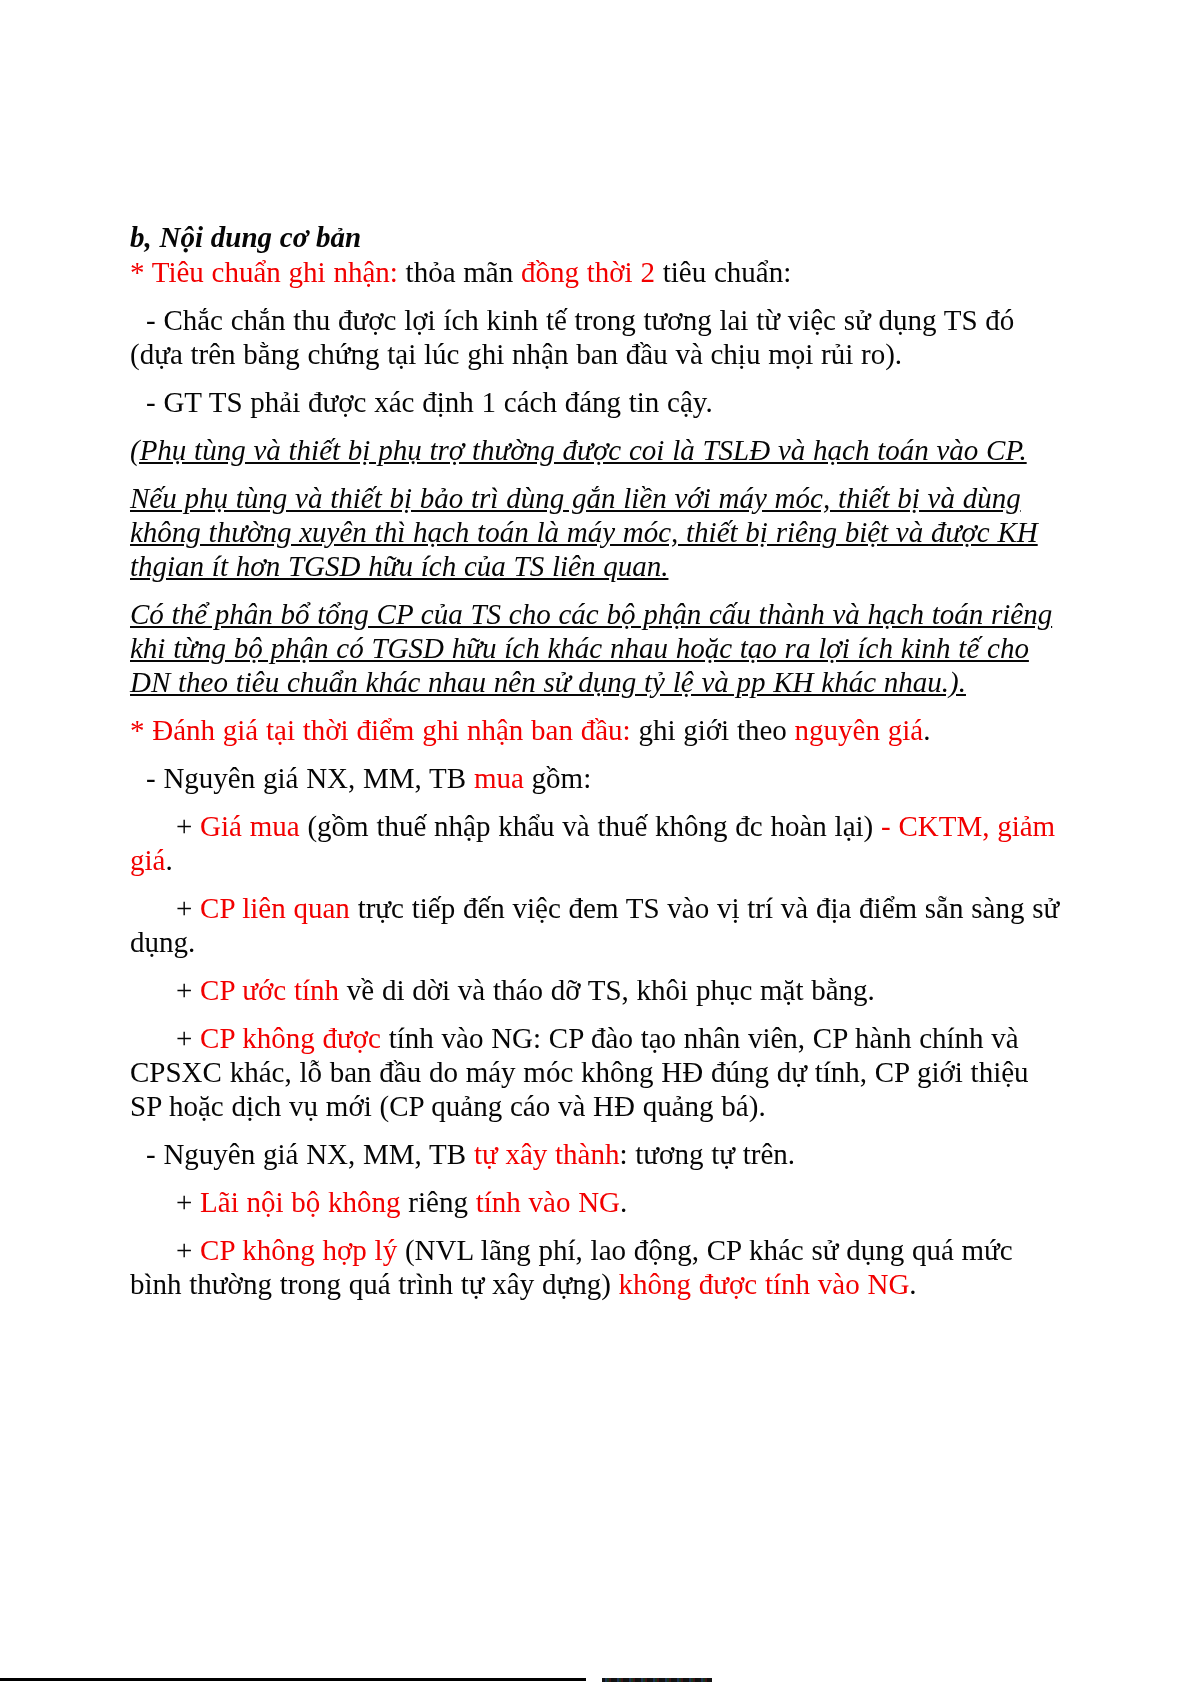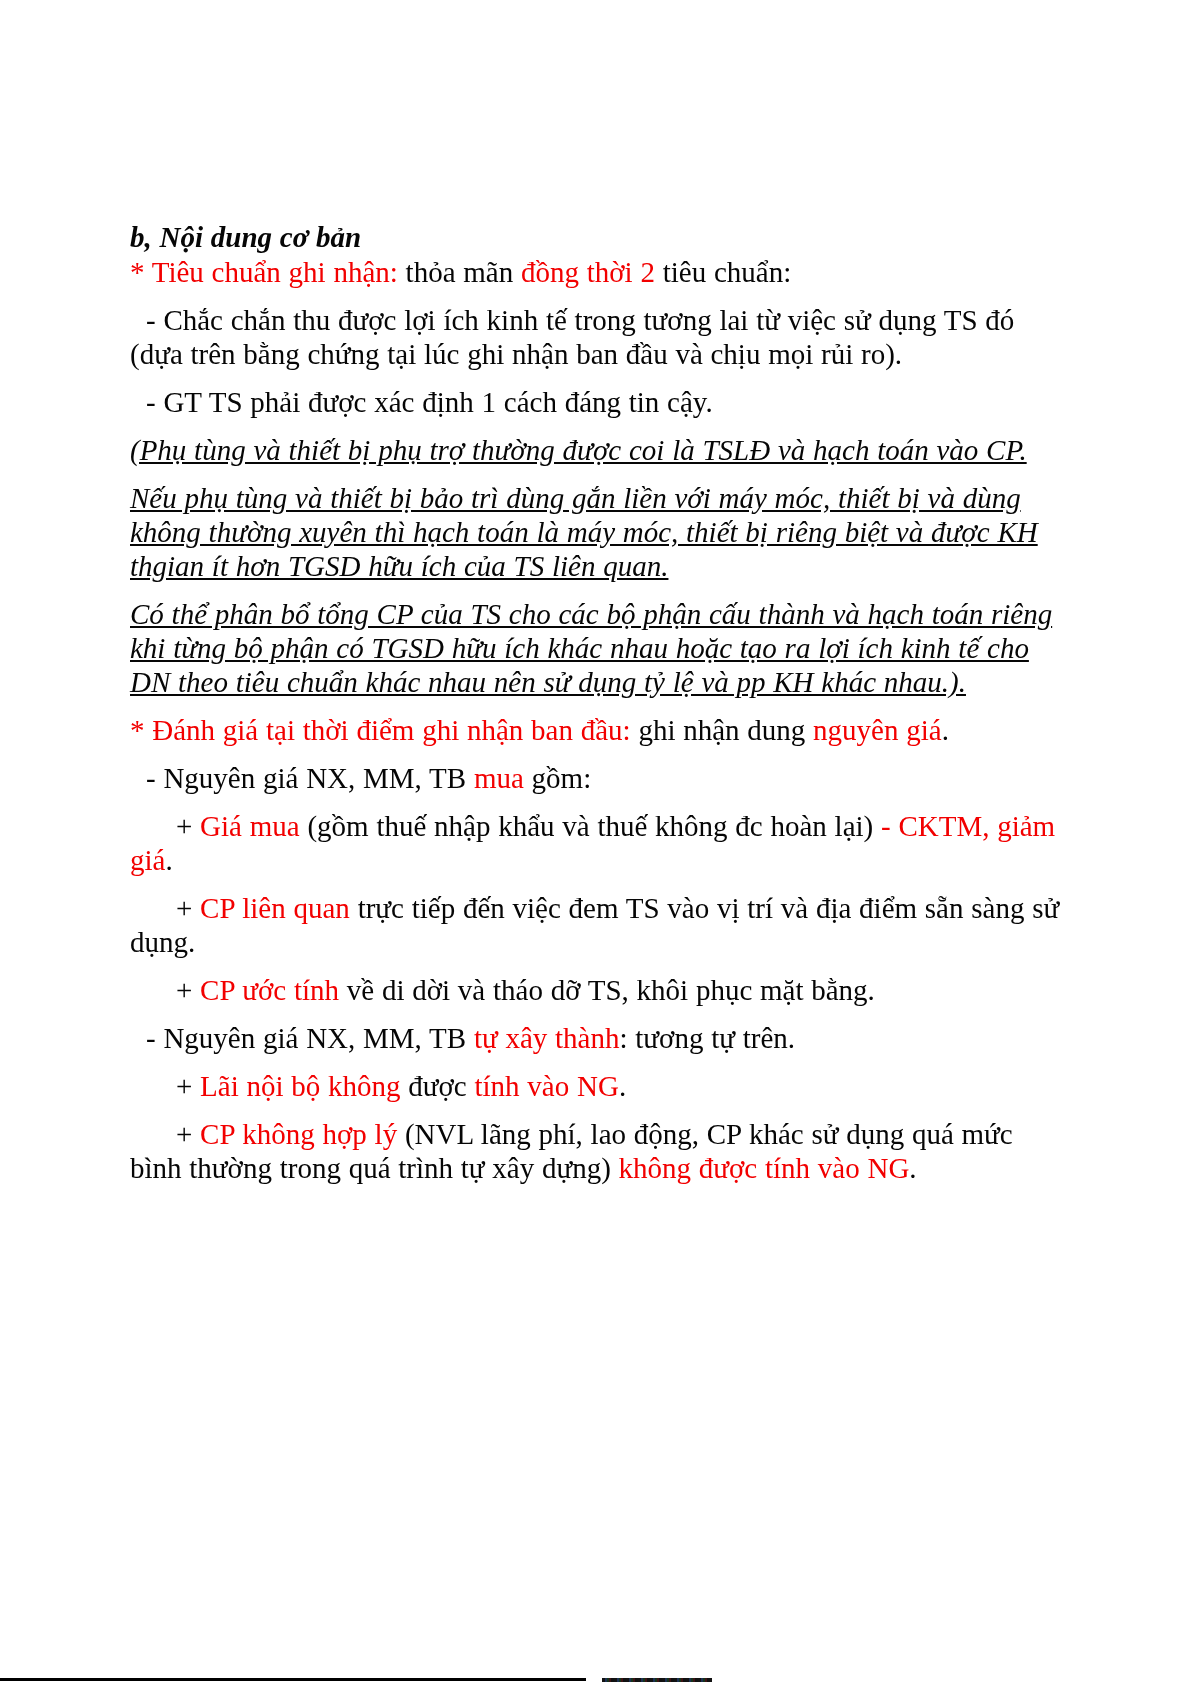--- a/index.html
+++ b/index.html
@@ -79,24 +79,25 @@
 
 <div class="doc-page">
   <div class="doc-body" id="doc-body">
       <p class="style-bold-italic indent-none"><span class="run-black">b, Nội dung cơ bản</span></p>
       <p class="style-normal indent-none"><span class="run-red">* Tiêu chuẩn ghi nhận: </span><span class="run-black">thỏa mãn </span><span class="run-red">đồng thời 2</span><span class="run-black"> tiêu chuẩn:</span></p>
       <p class="style-normal indent-dash"><span class="run-black">- Chắc chắn thu được lợi ích kinh tế trong tương lai từ việc sử dụng TS đó (dựa trên bằng chứng tại lúc ghi nhận ban đầu và chịu mọi rủi ro).</span></p>
       <p class="style-normal indent-dash"><span class="run-black">- GT TS phải được xác định 1 cách đáng tin cậy.</span></p>
       <p class="style-italic indent-none"><span class="run-black">(Phụ tùng và thiết bị phụ trợ thường được coi là TSLĐ và hạch toán vào CP.</span></p>
       <p class="style-italic indent-none"><span class="run-black">Nếu phụ tùng và thiết bị bảo trì dùng gắn liền với máy móc, thiết bị và dùng không thường xuyên thì hạch toán là máy móc, thiết bị riêng biệt và được KH thgian ít hơn TGSD hữu ích của TS liên quan.</span></p>
       <p class="style-italic indent-none"><span class="run-black">Có thể phân bổ tổng CP của TS cho các bộ phận cấu thành và hạch toán riêng khi từng bộ phận có TGSD hữu ích khác nhau hoặc tạo ra lợi ích kinh tế cho DN theo tiêu chuẩn khác nhau nên sử dụng tỷ lệ và pp KH khác nhau.).</span></p>
-      <p class="style-normal indent-none"><span class="run-red">* Đánh giá tại thời điểm ghi nhận ban đầu: </span><span class="run-black">ghi nhận dung </span><span class="run-red">nguyên giá</span><span class="run-black">.</span></p>
+      <p class="style-normal indent-none"><span class="run-red">* Đánh giá tại thời điểm ghi nhận ban đầu: </span><span class="run-black">ghi giới theo </span><span class="run-red">nguyên giá</span><span class="run-black">.</span></p>
       <p class="style-normal indent-dash"><span class="run-black">- Nguyên giá NX, MM, TB </span><span class="run-red">mua</span><span class="run-black"> gồm:</span></p>
       <p class="style-normal indent-plus"><span class="run-black">+ </span><span class="run-red">Giá mua</span><span class="run-black"> (gồm thuế nhập khẩu và thuế không đc hoàn lại) </span><span class="run-red">- CKTM, giảm giá</span><span class="run-black">.</span></p>
       <p class="style-normal indent-plus"><span class="run-black">+ </span><span class="run-red">CP liên quan</span><span class="run-black"> trực tiếp đến việc đem TS vào vị trí và địa điểm sẵn sàng sử dụng.</span></p>
       <p class="style-normal indent-plus"><span class="run-black">+ </span><span class="run-red">CP ước tính</span><span class="run-black"> về di dời và tháo dỡ TS, khôi phục mặt bằng.</span></p>
+      <p class="style-normal indent-plus"><span class="run-black">+ </span><span class="run-red">CP không được</span><span class="run-black"> tính vào NG: CP đào tạo nhân viên, CP hành chính và CPSXC khác, lỗ ban đầu do máy móc không HĐ đúng dự tính, CP giới thiệu SP hoặc dịch vụ mới (CP quảng cáo và HĐ quảng bá).</span></p>
       <p class="style-normal indent-dash"><span class="run-black">- Nguyên giá NX, MM, TB </span><span class="run-red">tự xây thành</span><span class="run-black">: tương tự trên.</span></p>
-      <p class="style-normal indent-plus"><span class="run-black">+ </span><span class="run-red">Lãi nội bộ không</span><span class="run-black"> được </span><span class="run-red">tính vào NG</span><span class="run-black">.</span></p>
+      <p class="style-normal indent-plus"><span class="run-black">+ </span><span class="run-red">Lãi nội bộ không</span><span class="run-black"> riêng </span><span class="run-red">tính vào NG</span><span class="run-black">.</span></p>
       <p class="style-normal indent-plus"><span class="run-black">+ </span><span class="run-red">CP không hợp lý</span><span class="run-black"> (NVL lãng phí, lao động, CP khác sử dụng quá mức bình thường trong quá trình tự xây dựng) </span><span class="run-red">không được tính vào NG</span><span class="run-black">.</span></p>
     </div>
   <div class="bottom-edge-line"></div>
   <div class="bottom-noise-artifact"></div>
 </div>
 
 </body></html>

